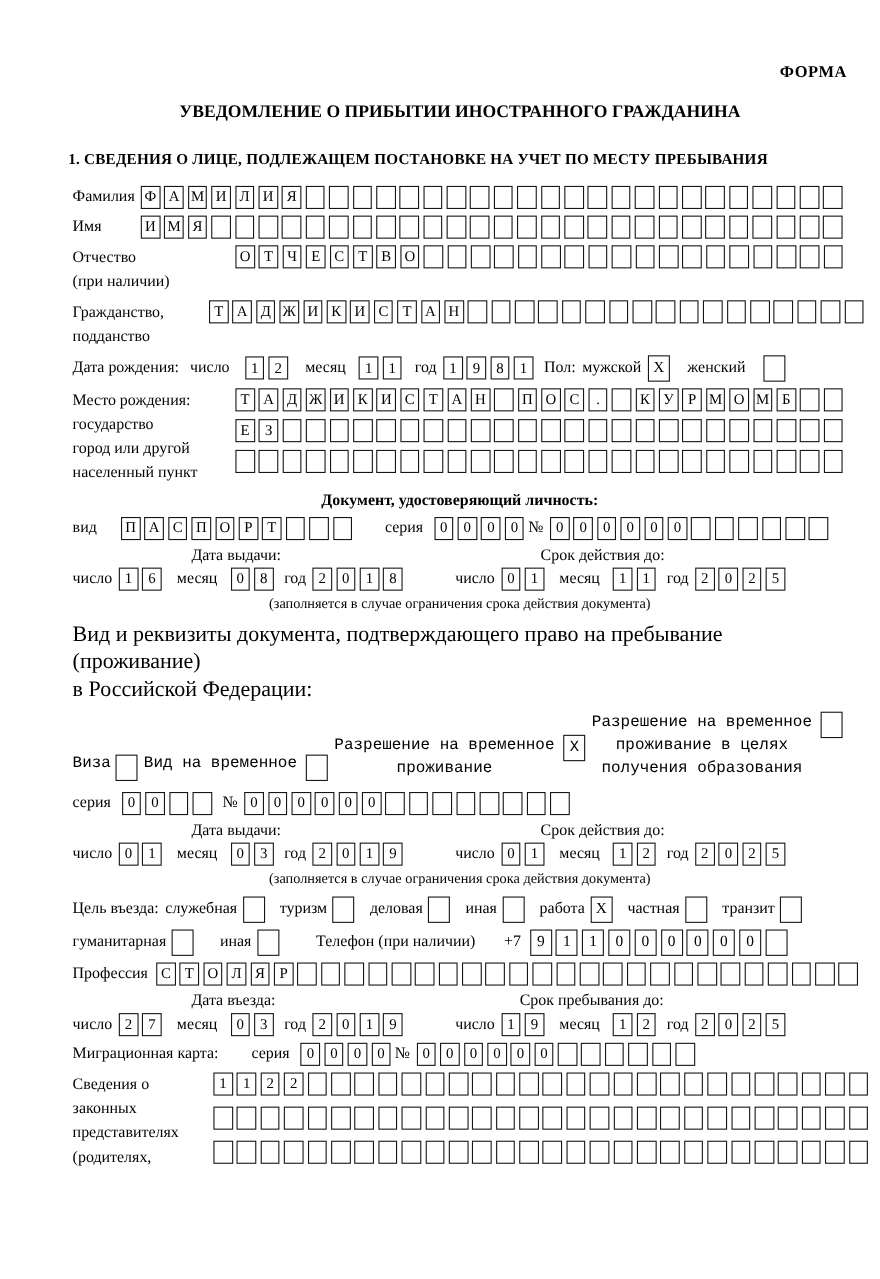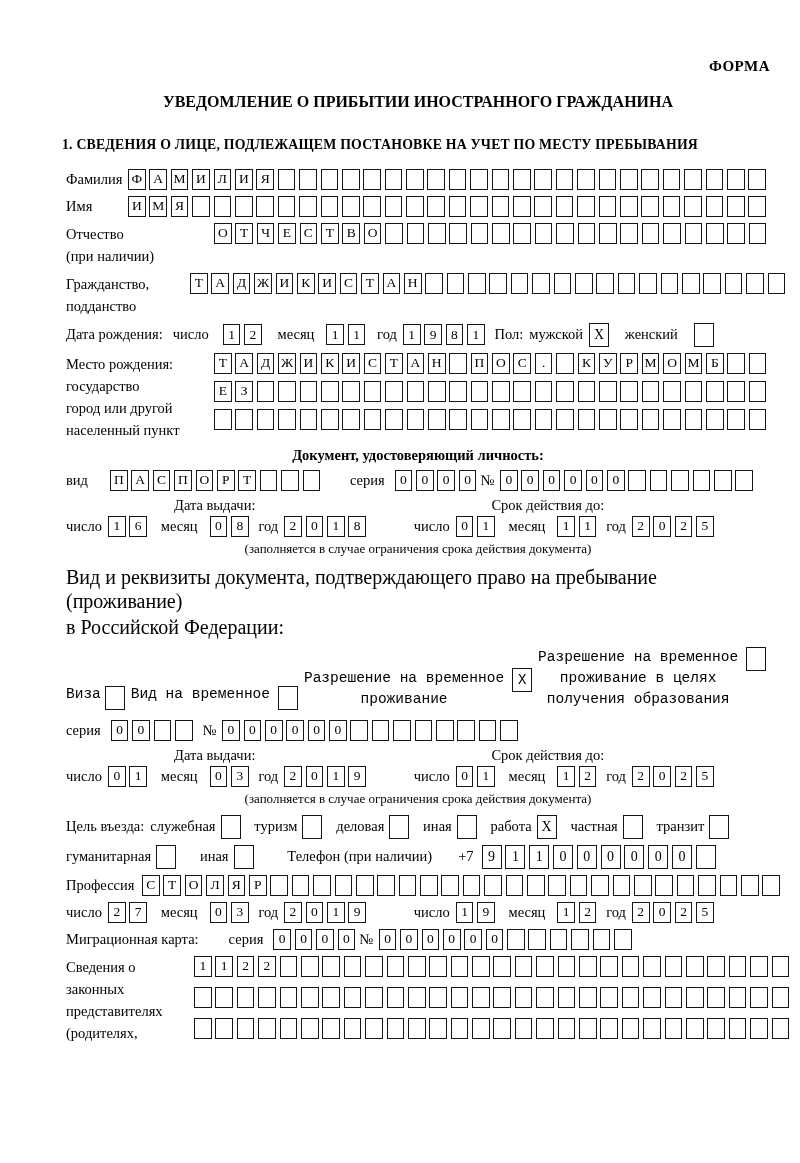--- a/index.html
+++ b/index.html
@@ -638,20 +638,24 @@
         <span class="cbox"></span>
         <span class="cbox"></span>
         <span class="cbox"></span>
         <span class="cbox"></span>
         <span class="cbox"></span>
         <span class="cbox"></span>
         <span class="cbox"></span>
       </span>
   </div>
 
+  <div class="dates-hdr">
+    <span class="dh-left">Дата въезда:</span>
+    <span class="dh-right2">Срок пребывания до:</span>
+  </div>
 
   <div class="frow">
     <span class="lbl">число</span>
     <span class="boxes ml6">
         <span class="cbox">2</span>
         <span class="cbox">7</span>
       </span>
     <span class="lbl ml10">месяц</span>
     <span class="boxes ml12">
         <span class="cbox">0</span>

